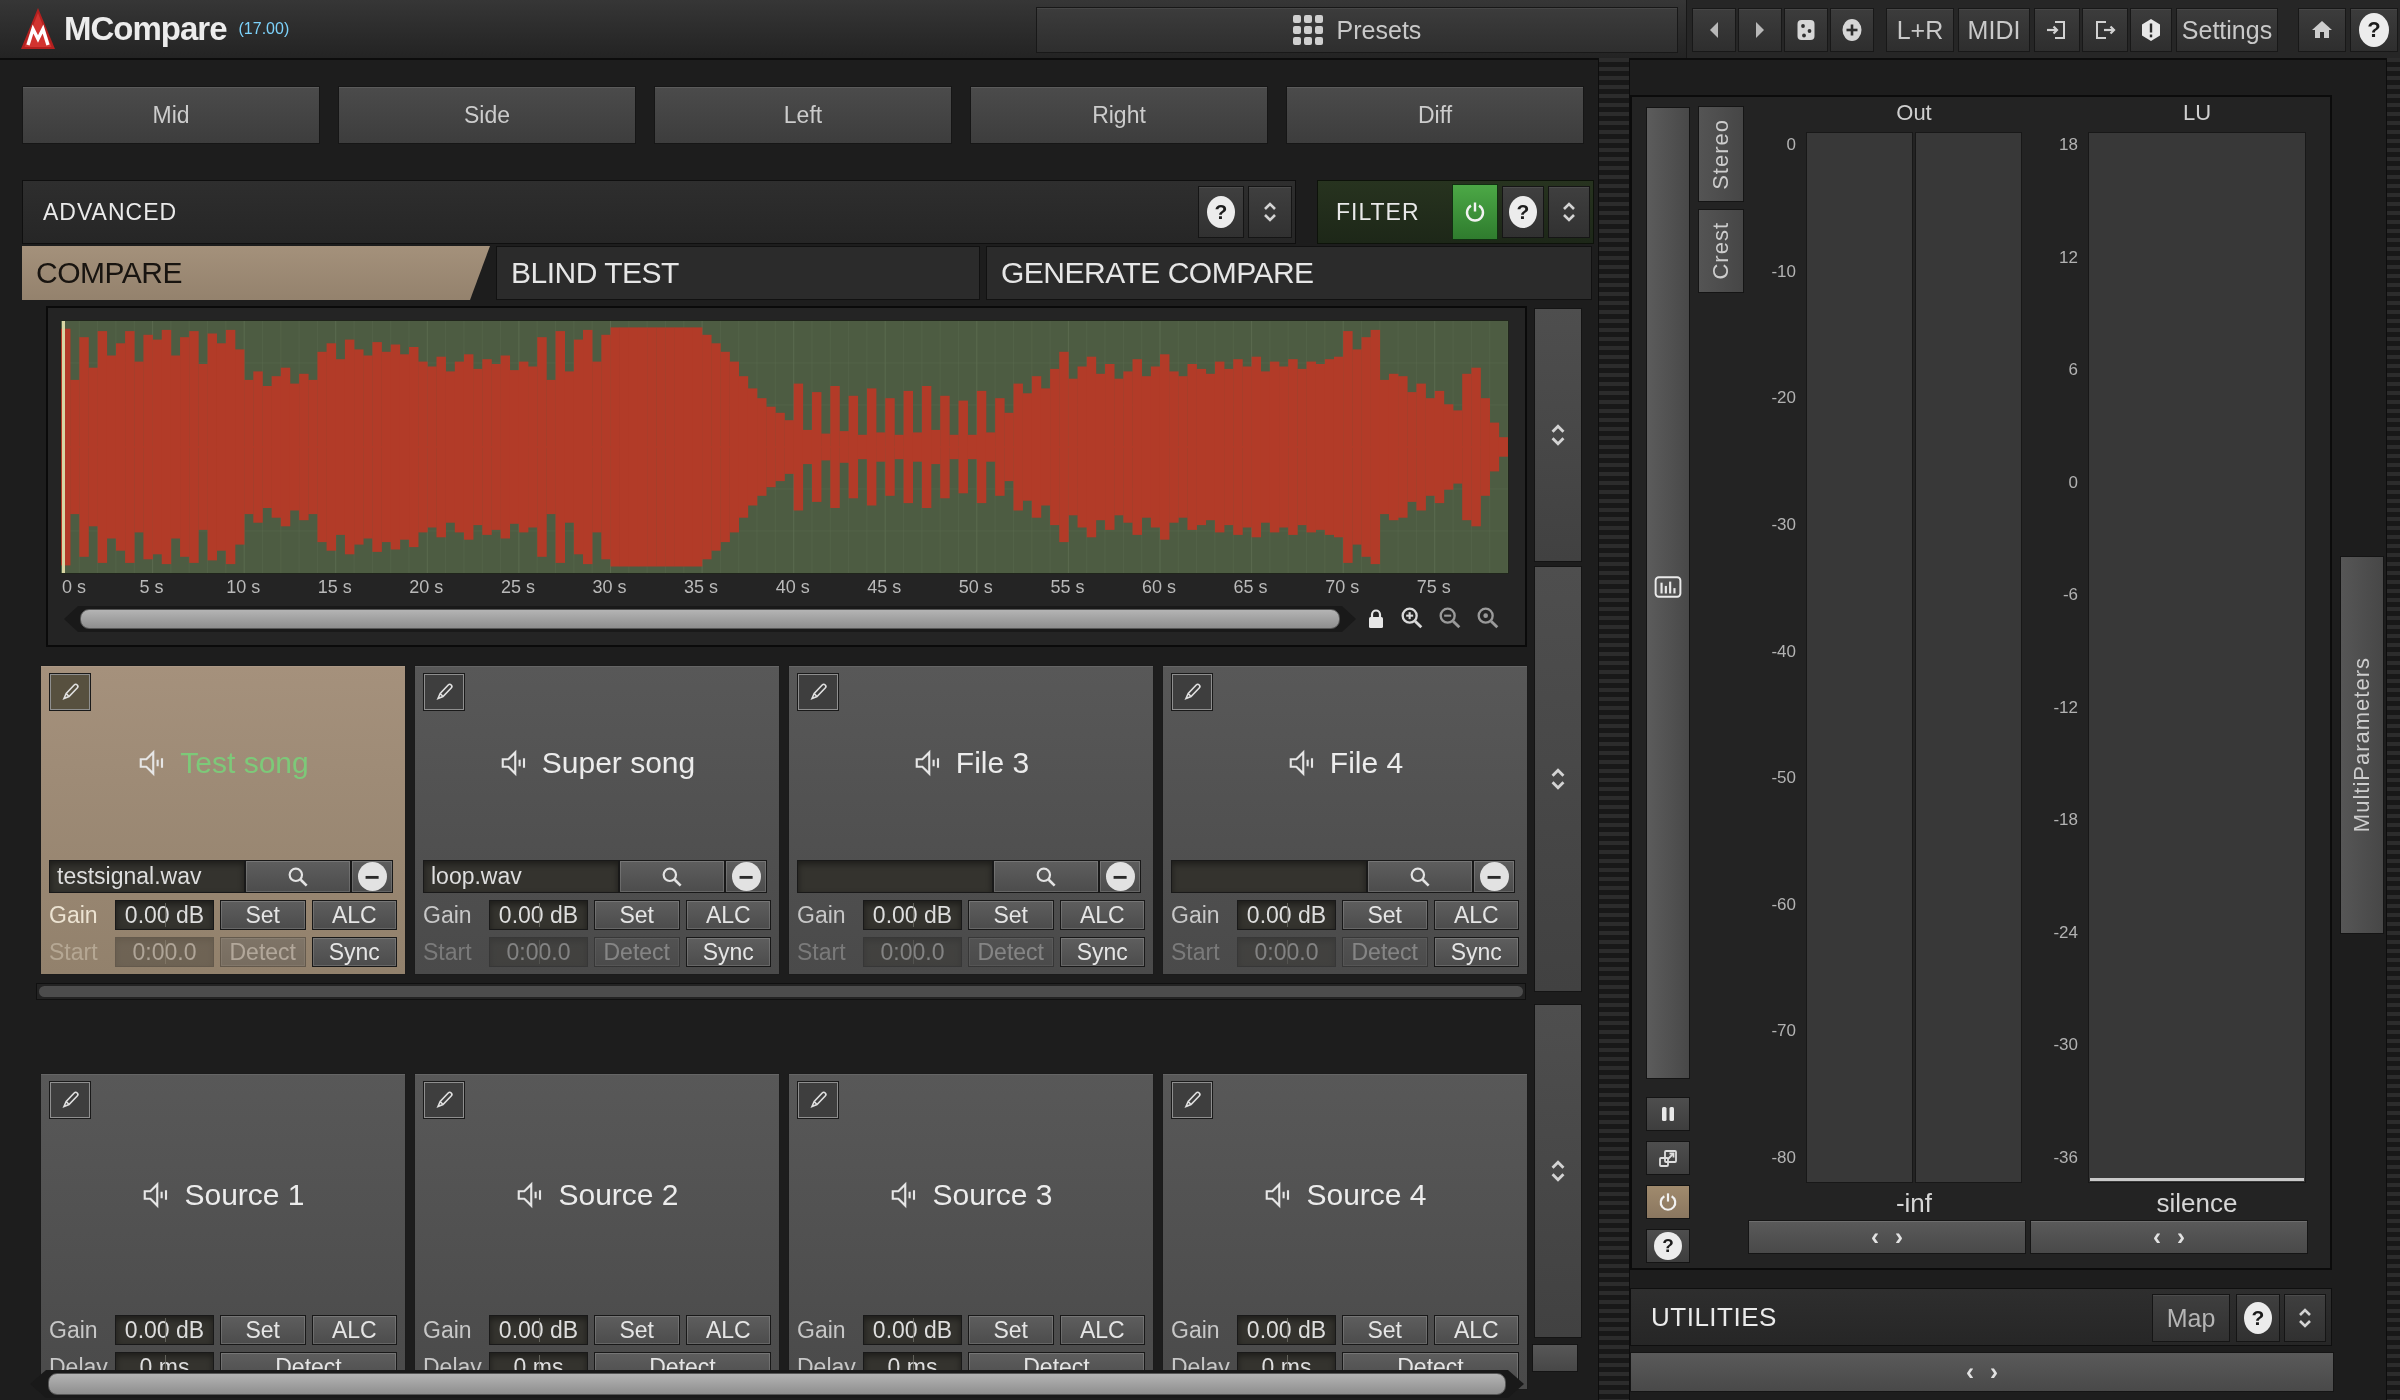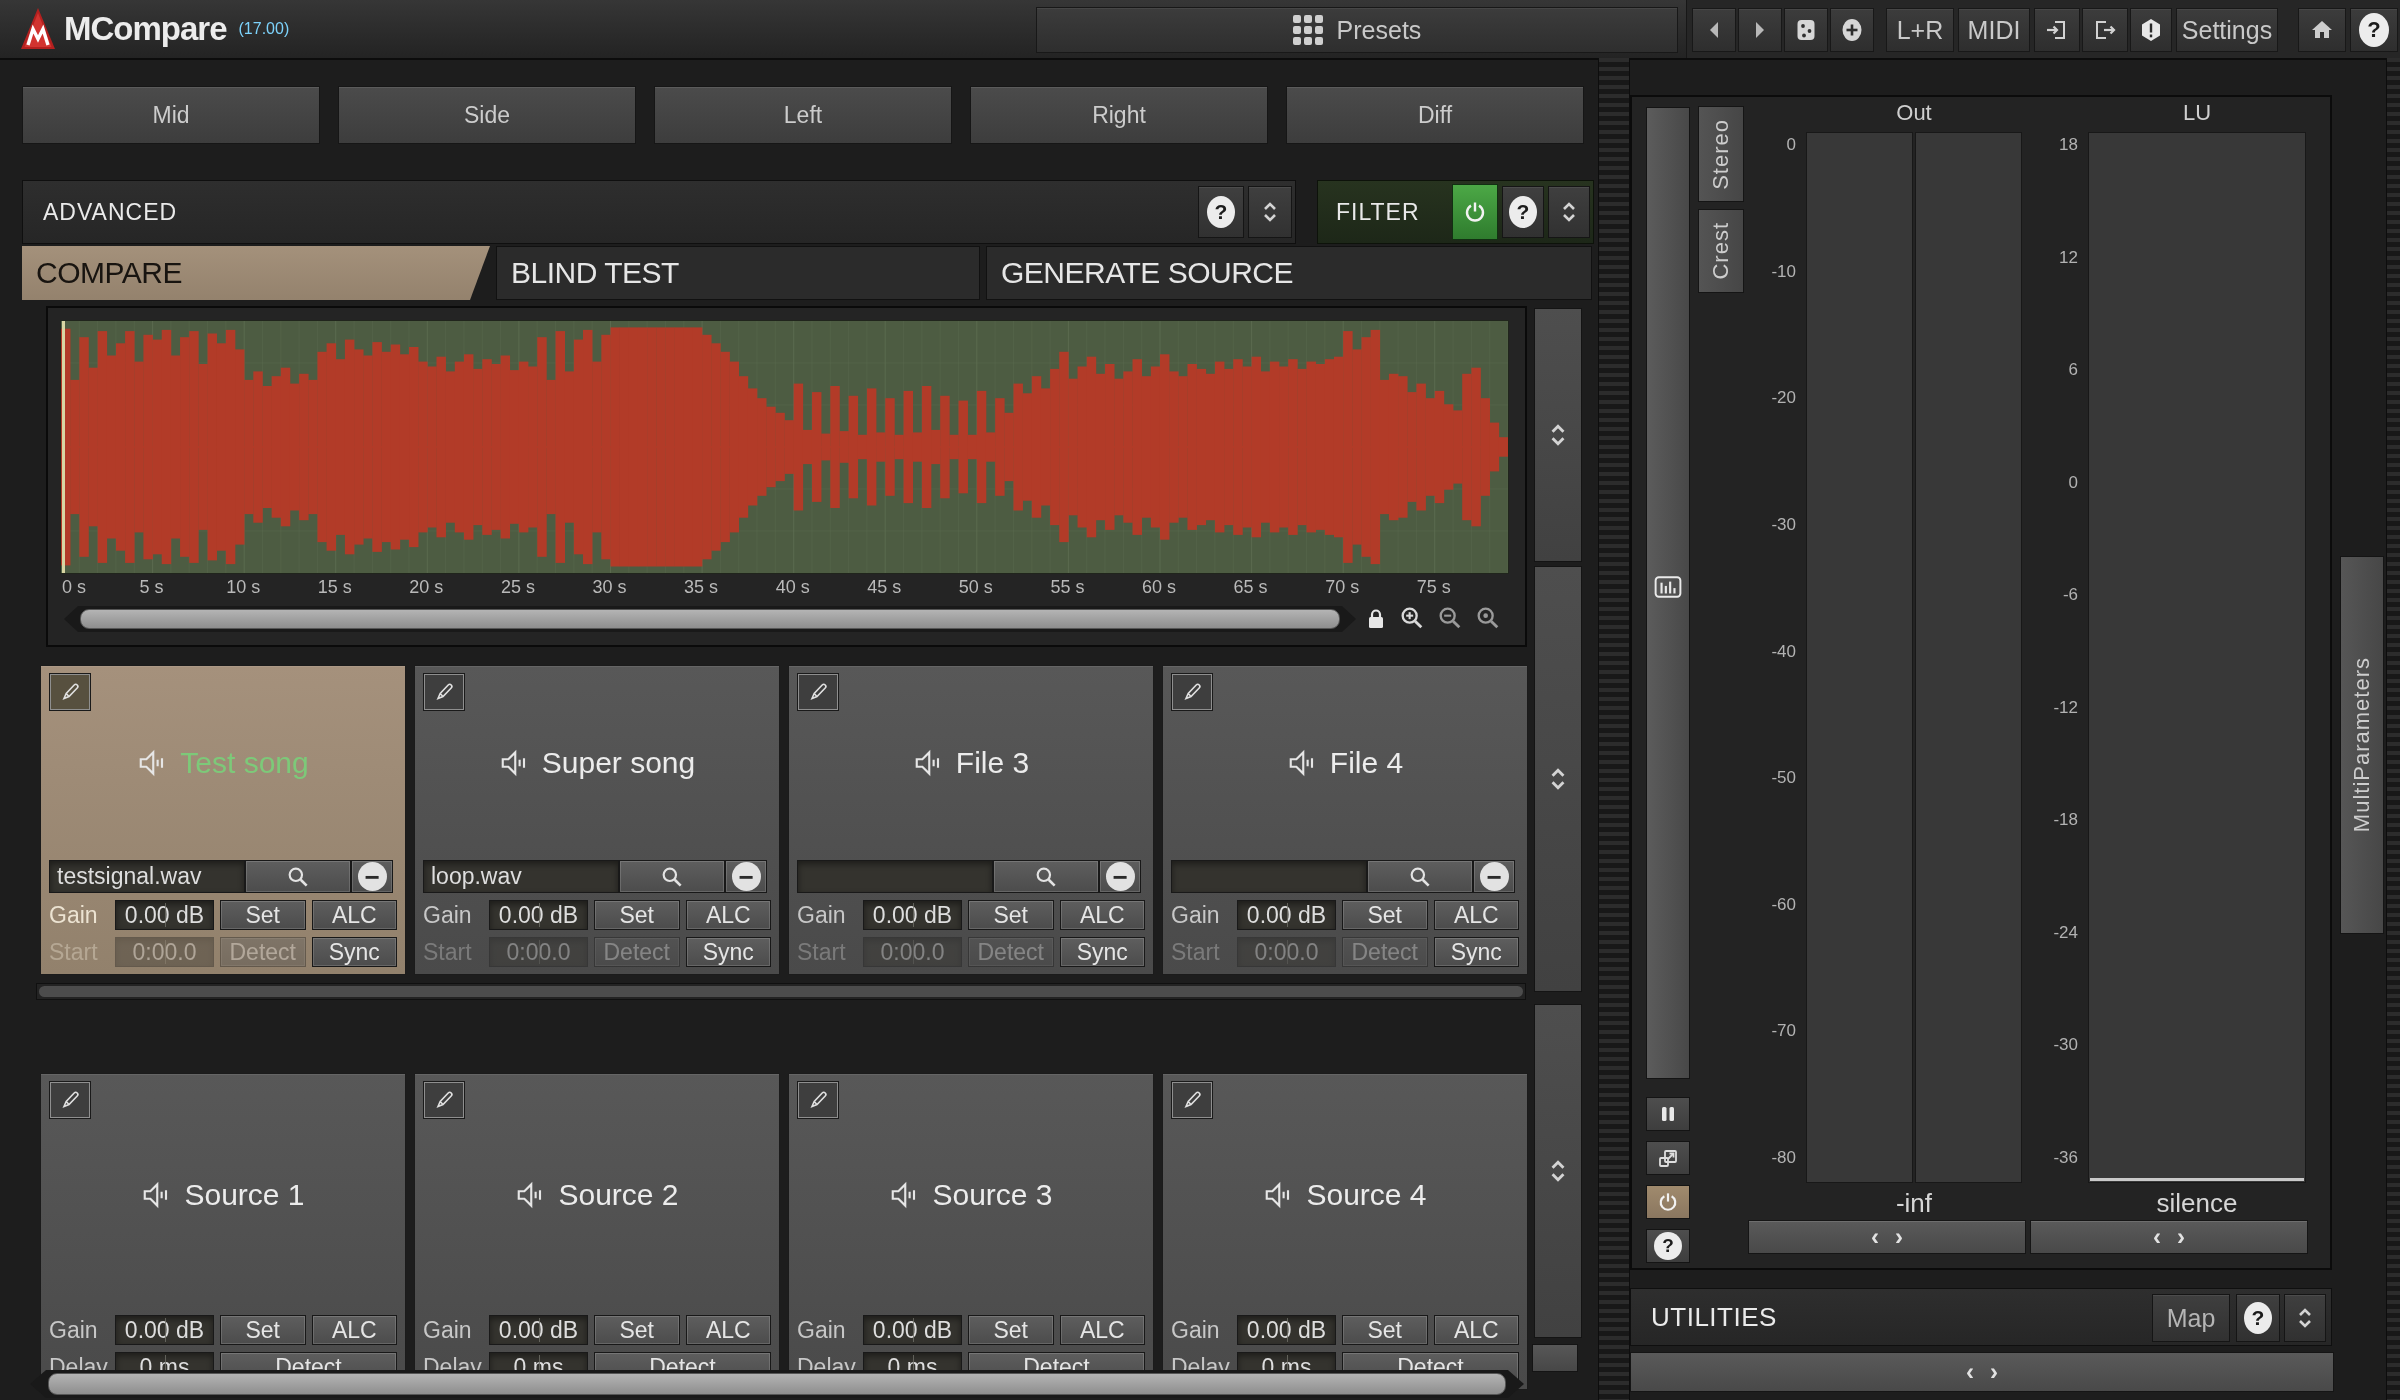--- a/index.html
+++ b/index.html
@@ -358,21 +358,21 @@
       </svg>
     </div>
 
   <div id="tab-compare" class="abs tab">
       <span>COMPARE</span>
     </div>
   <div id="tab-blind" class="abs tab">
       <span>BLIND TEST</span>
     </div>
   <div id="tab-generate" class="abs tab">
-      <span>GENERATE SOURCE</span>
+      <span>GENERATE COMPARE</span>
     </div>
 
   <div id="wave-panel" class="abs"></div>
   <div id="wave-area" class="abs">
     <svg id="wave-svg" width="1447" height="252">
         <line x1="0.0" y1="0" x2="0.0" y2="252" stroke="#5e6e52" stroke-width="1" opacity="0.8"></line>
         <line x1="18.3" y1="0" x2="18.3" y2="252" stroke="#5e6e52" stroke-width="1" opacity="0.35"></line>
         <line x1="36.6" y1="0" x2="36.6" y2="252" stroke="#5e6e52" stroke-width="1" opacity="0.35"></line>
         <line x1="54.9" y1="0" x2="54.9" y2="252" stroke="#5e6e52" stroke-width="1" opacity="0.35"></line>
         <line x1="73.3" y1="0" x2="73.3" y2="252" stroke="#5e6e52" stroke-width="1" opacity="0.35"></line>

